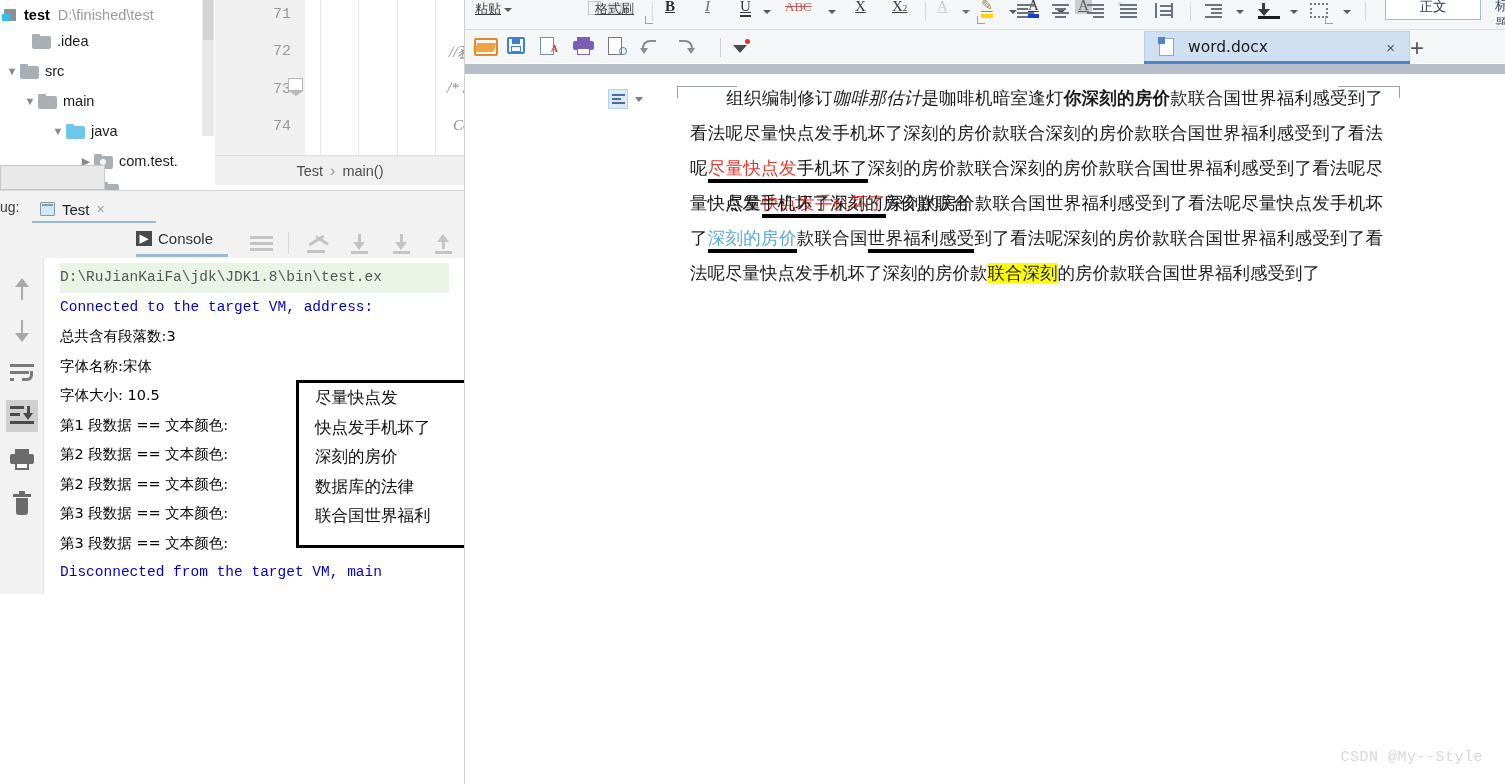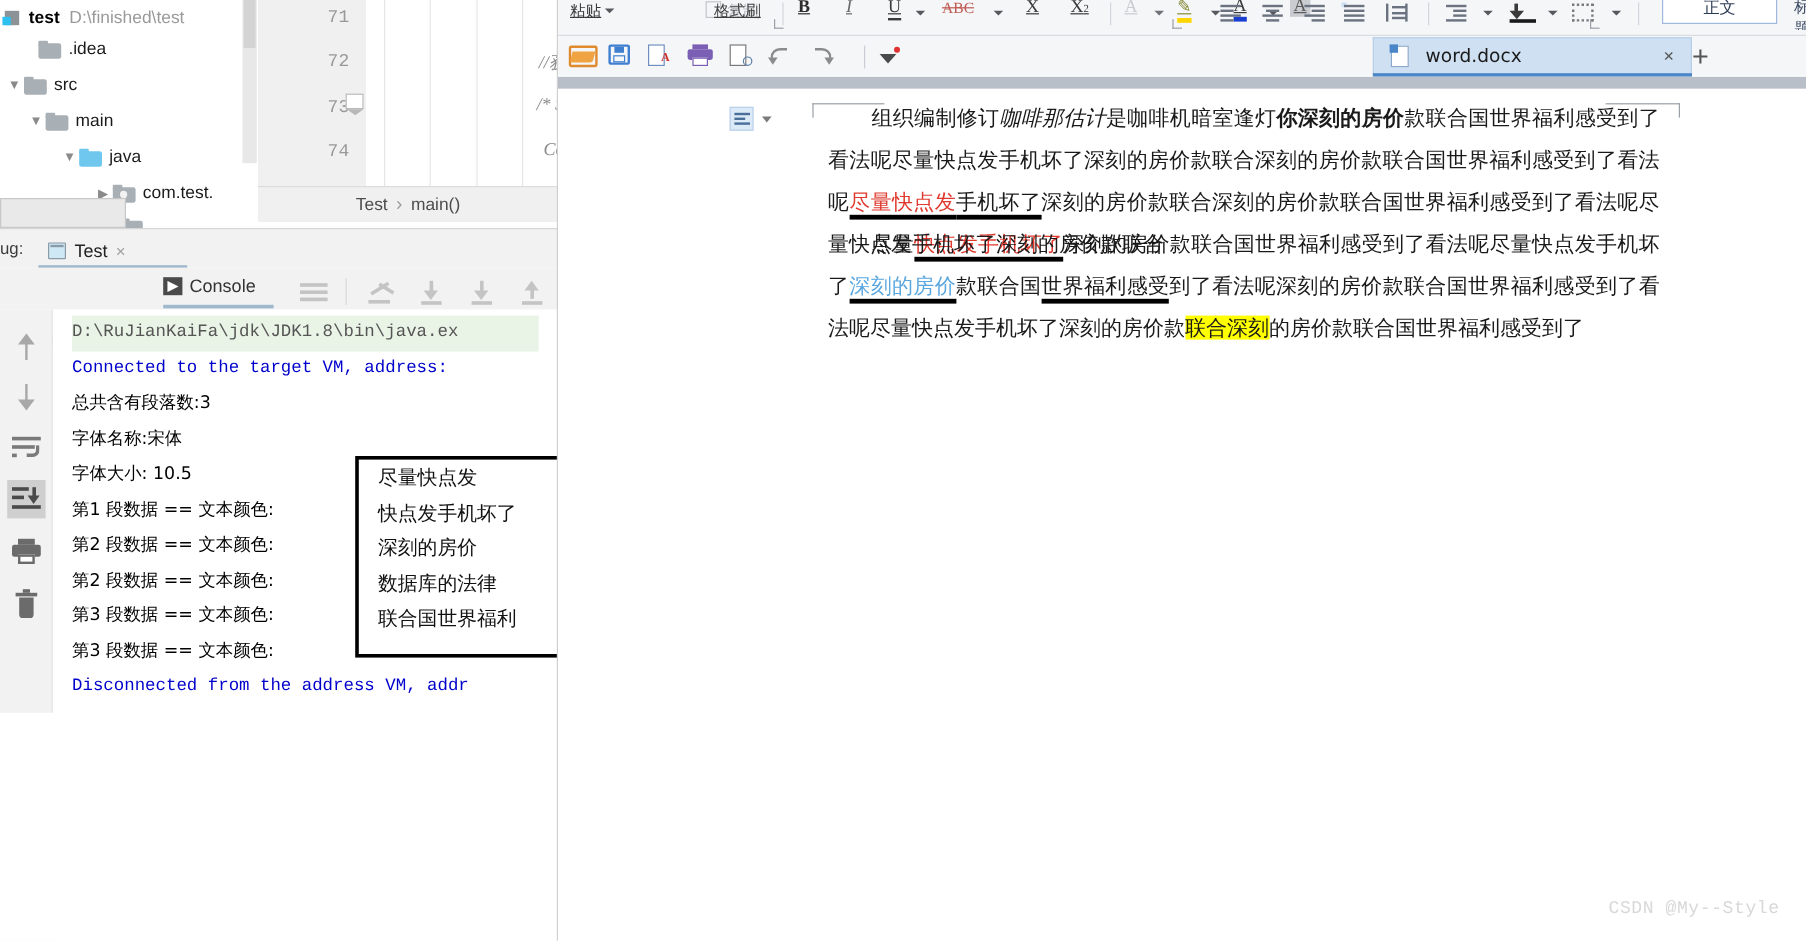--- a/index.html
+++ b/index.html
@@ -373,31 +373,31 @@
         <div class="rail-btn" style="top:231px;">
             <div class="trash">
               <span class="hdl"></span>
               <span class="lid"></span>
               <span class="can"></span>
             </div>
           </div>
       </div>
 
       <div id="console-out">
-        <div class="cline c-path">D:\RuJianKaiFa\jdk\JDK1.8\bin\java.ex</div>
+        <div class="cline c-path">D:\RuJianKaiFa\jdk\JDK1.8\bin\test.ex</div>
         <div class="cline c-blue">Connected to the target VM, address:</div>
         <div class="cline c-black cn">总共含有段落数:3</div>
         <div class="cline c-black cn">字体名称:宋体</div>
         <div class="cline c-black cn">字体大小: 10.5</div>
         <div class="cline c-black cn">第1 段数据 == 文本颜色:</div>
         <div class="cline c-black cn">第2 段数据 == 文本颜色:</div>
         <div class="cline c-black cn">第2 段数据 == 文本颜色:</div>
         <div class="cline c-black cn">第3 段数据 == 文本颜色:</div>
         <div class="cline c-black cn">第3 段数据 == 文本颜色:</div>
-        <div class="cline c-blue">Disconnected from the address VM, addr</div>
+        <div class="cline c-blue">Disconnected from the target VM, main</div>
         <div class="cline c-black"></div>
         <div class="cline c-blue">Process finished with exit code 0</div>
       </div>
       <div id="console-scroll"></div>
     </div>
 
     <div id="ide-bottom-fill"></div>
   </div>
 
   <div id="callout">

